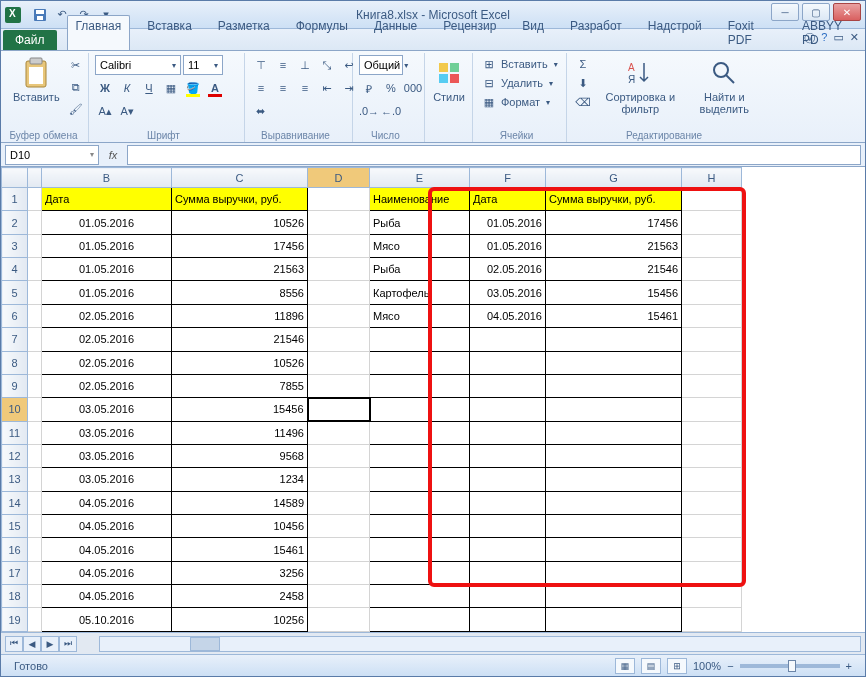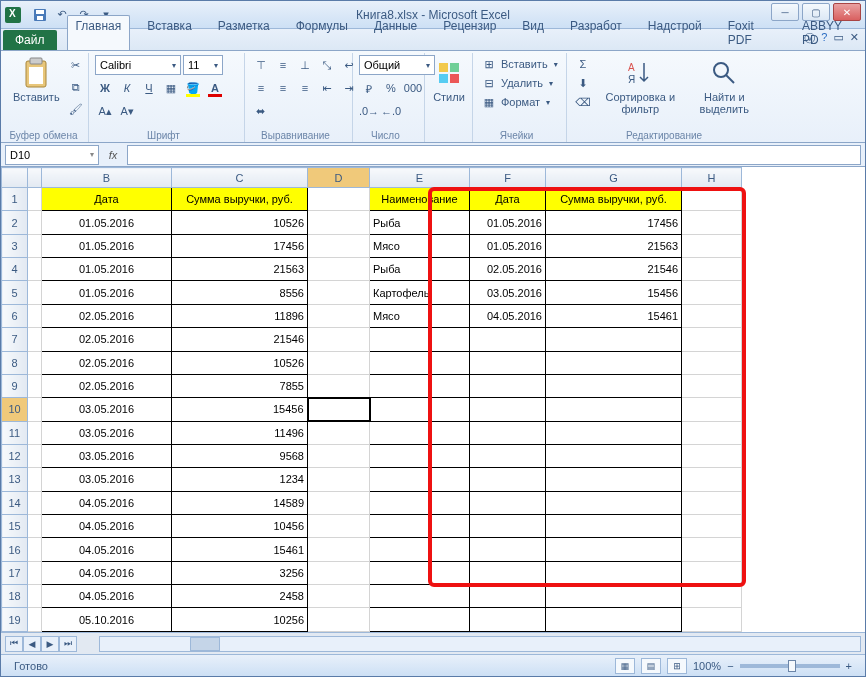--- a/index.html
+++ b/index.html
@@ -51,21 +51,21 @@
   
   .grid-area { flex: 1; display: flex; overflow: hidden; position: relative; background: #fff; }
   .grid-table { border-collapse: collapse; table-layout: fixed; }
   .grid-table th, .grid-table td { border: 1px solid #d4d4d4; height: 20px; font-size: 11px; padding: 0 3px; overflow: hidden; white-space: nowrap; }
   .grid-table th { background: linear-gradient(#f7f9fc,#e2e9f2); color: #3b5a82; font-weight: normal; text-align: center; border-color: #9db8d9; }
   .rowhdr { background: linear-gradient(90deg,#f7f9fc,#e2e9f2); color: #3b5a82; text-align: center; border-color: #9db8d9 !important; width: 26px; }
   .rowhdr.sel { background: #f0c97a; }
   .colhdr.sel { background: #f0c97a; }
   .corner { background: #e2e9f2; border: 1px solid #9db8d9; }
   
-  .yellow-hdr { background: #ffff00 !important; text-align: center; font-weight: normal; border: 1px solid #000 !important; margin-left: 48px; }
+  .yellow-hdr { background: #ffff00 !important; font-weight: normal; border: 1px solid #000 !important; margin-left: 48px; }
   .data-cell { border: 1px solid #000 !important; text-align: center; }
   .data-cell.r { text-align: right; }
   .data-cell.l { text-align: left; }
   .sel-cell { border: 2px solid #000 !important; }
 
   
   .cA { width: 14px; }
   .cB { width: 130px; }
   .cC { width: 136px; }
   .cD { width: 62px; }
@@ -225,21 +225,21 @@
         </div>
         <div class="mini-row">
           <div class="mini-btn" style="width:auto;padding:0 4px;">⬌</div>
         </div>
       </div>
       <div class="rgroup-label">Выравнивание</div>
     </div>
 
     <div class="rgroup" style="width:72px;">
       <div class="rgroup-body" style="flex-direction:column;gap:3px;">
-        <div class="combo" style="width:76px;">
+        <div class="combo" style="width:44px;">
             <span>Общий</span>
             <span class="arrow">▾</span>
           </div>
         <div class="mini-row">
           <div class="mini-btn">₽</div>
           <div class="mini-btn">%</div>
           <div class="mini-btn">000</div>
         </div>
         <div class="mini-row">
           <div class="mini-btn">.0→</div>

